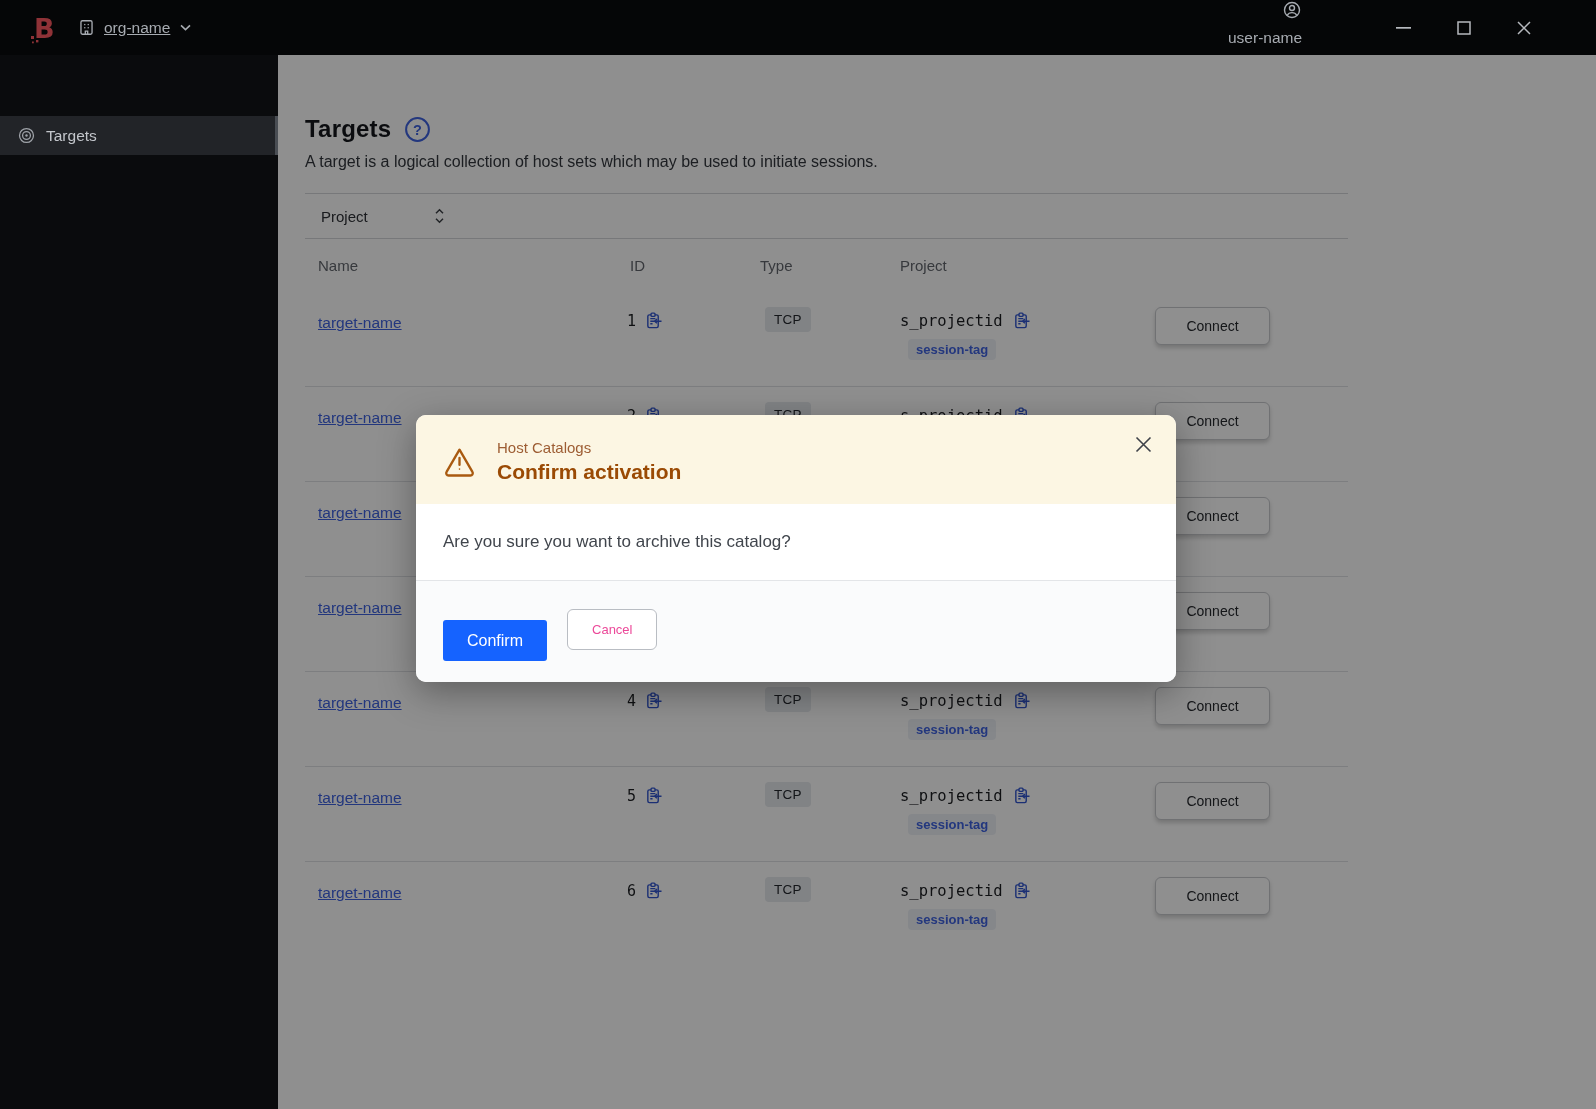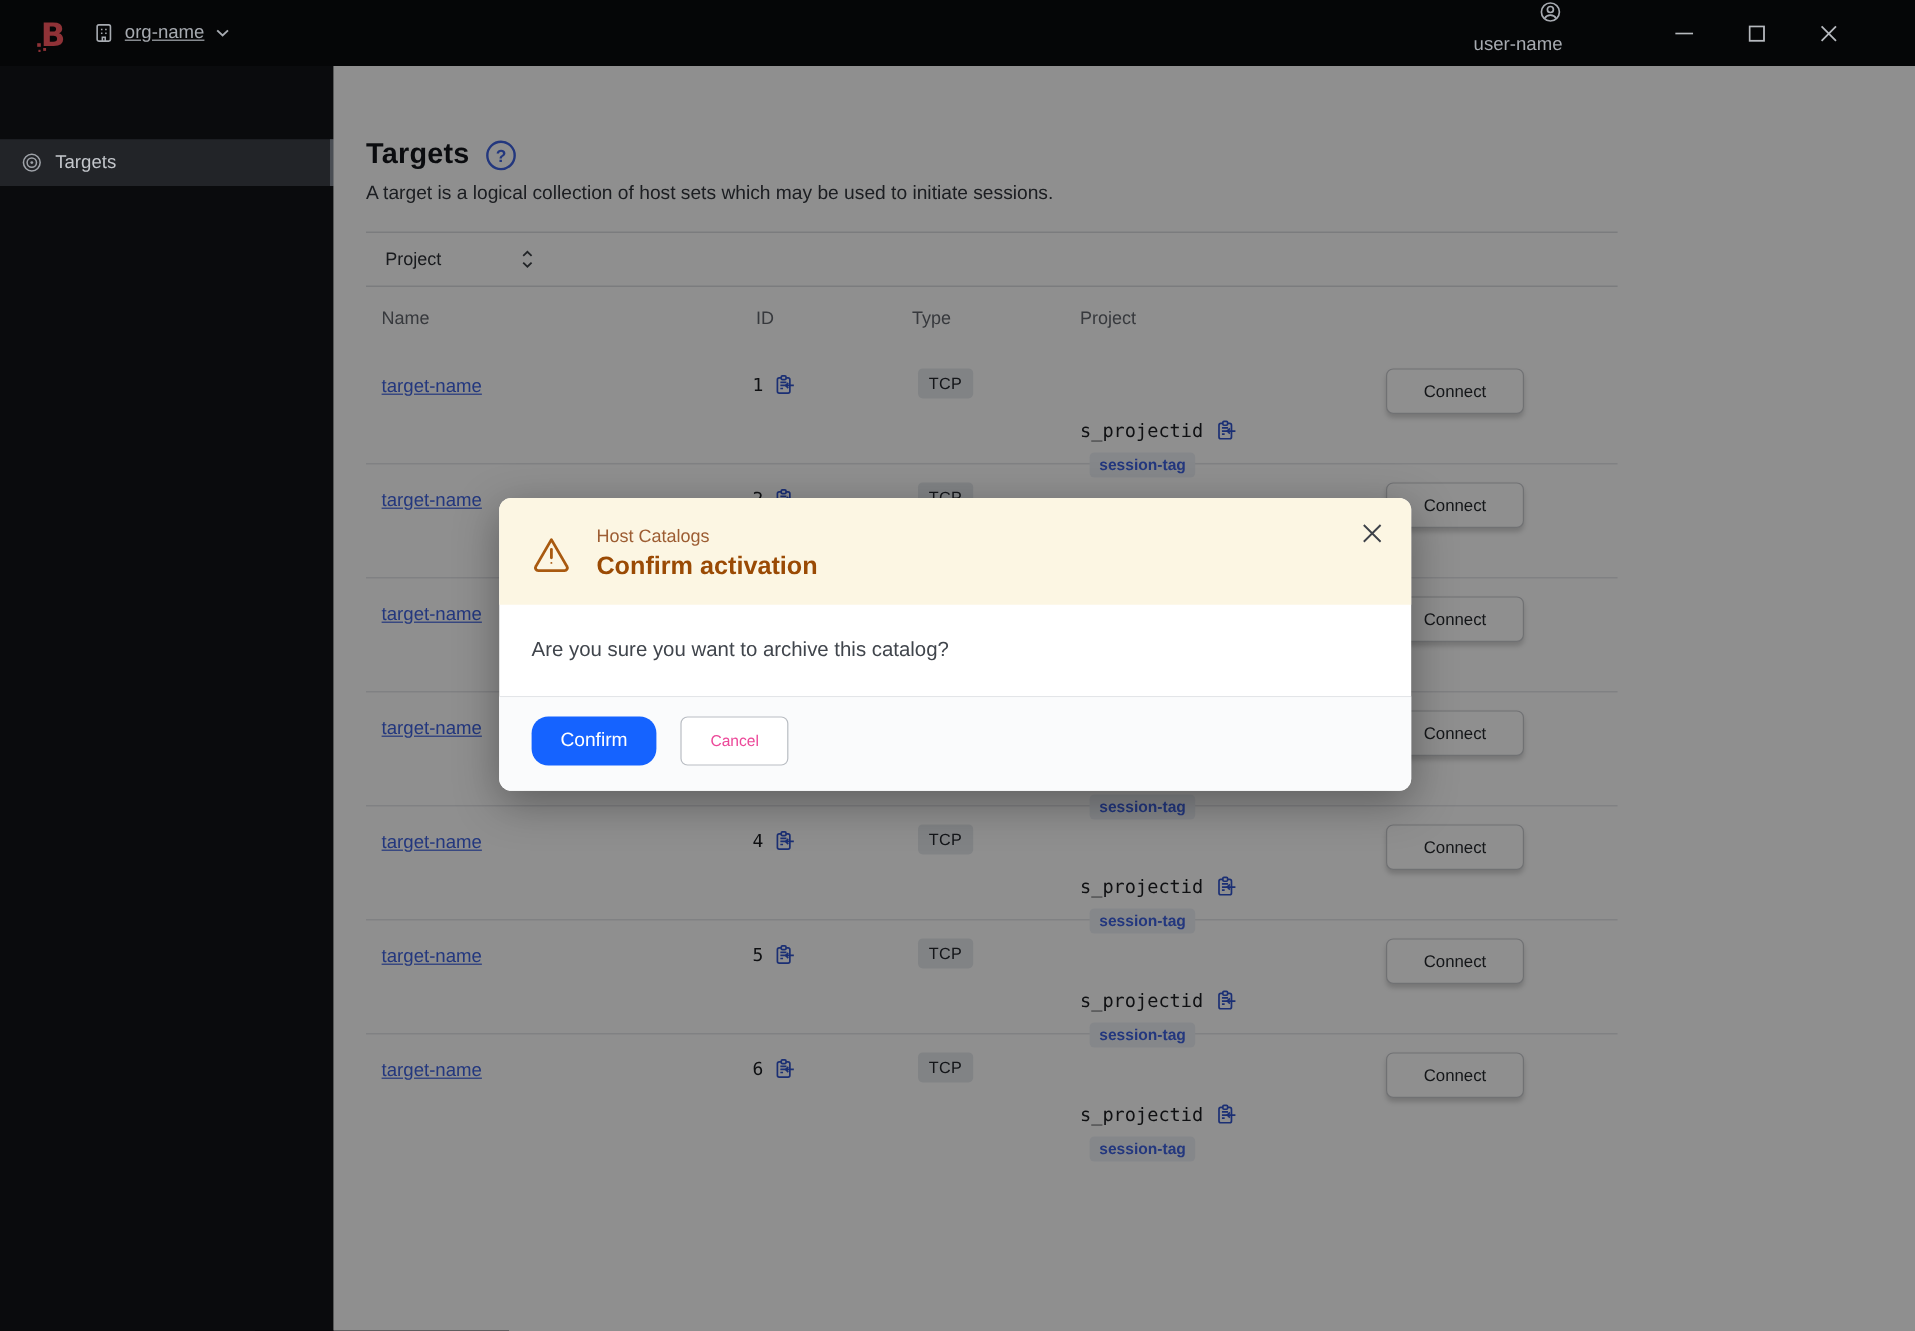--- a/index.html
+++ b/index.html
@@ -50,21 +50,21 @@
   .trow.bordered{border-bottom:1px solid #dfe1e4;}
   .cell-name{position:absolute;left:13px;top:22px;font-size:15.5px;color:#3f63e0;text-decoration:underline;cursor:pointer;}
   .cell-id{position:absolute;left:322px;top:20px;display:flex;align-items:center;gap:9px;}
   .id-num{font-family:"DejaVu Sans Mono",monospace;font-size:15px;color:#1b1d21;}
   .cell-type{position:absolute;left:460px;top:15px;}
   .type-badge{
     display:inline-block;background:#e6e9ed;color:#24282e;font-size:13.5px;
     padding:5px 9px;border-radius:4px;letter-spacing:.3px;
   }
   .cell-project{position:absolute;left:595px;top:20px;}
-  .proj-line{display:flex;align-items:flex-start;gap:10px;margin-top:38px;}
+  .proj-line{display:flex;align-items:flex-start;gap:10px;}
   .proj-id{font-family:"DejaVu Sans Mono",monospace;font-size:15.5px;color:#1b1d21;}
   .session-tag{
     display:inline-block;margin-top:9px;margin-left:8px;background:#eef1f7;color:#3f63e0;
     font-size:13px;font-weight:bold;padding:3px 8px;border-radius:4px;cursor:pointer;
   }
   .cell-connect{position:absolute;left:850px;top:15px;}
   .connect-btn{
     width:115px;height:38px;background:#ffffff;border:1px solid #c8cace;border-radius:6px;
     font-family:"Liberation Sans",sans-serif;font-size:14px;color:#26292e;
     box-shadow:0 3px 4px rgba(0,0,0,0.18);cursor:pointer;
@@ -86,22 +86,22 @@
   .modal-close{
     position:absolute;top:16px;right:20px;width:26px;height:26px;border:none;background:transparent;
     display:flex;align-items:center;justify-content:center;cursor:pointer;padding:0;
   }
   .modal-body{padding:28px 27px;font-size:17px;color:#40454c;}
   .modal-footer{
     background:#fafbfc;border-top:1px solid #e3e5e8;border-radius:0 0 10px 10px;
     padding:16px 27px 21px 27px;display:flex;align-items:center;gap:20px;
   }
   .btn-confirm{
-    background:#1563ff;color:#ffffff;border:none;border-radius:14px;
-    font-family:"Liberation Sans",sans-serif;font-size:16px;padding:10px 24px;height:41px;cursor:pointer;
+    background:#1563ff;color:#ffffff;border:none;border-radius:3px;
+    font-family:"Liberation Sans",sans-serif;font-size:16px;padding:10px 24px;height:41px;cursor:pointer;margin-top:23px;
   }
   .btn-cancel{
     background:#ffffff;color:#ec4899;border:1px solid #b9bdc3;border-radius:6px;
     font-family:"Liberation Sans",sans-serif;font-size:13px;padding:10px 24px;height:41px;cursor:pointer;
   }
   svg{display:block;}
 </style>
 </head>
 <body>
 

